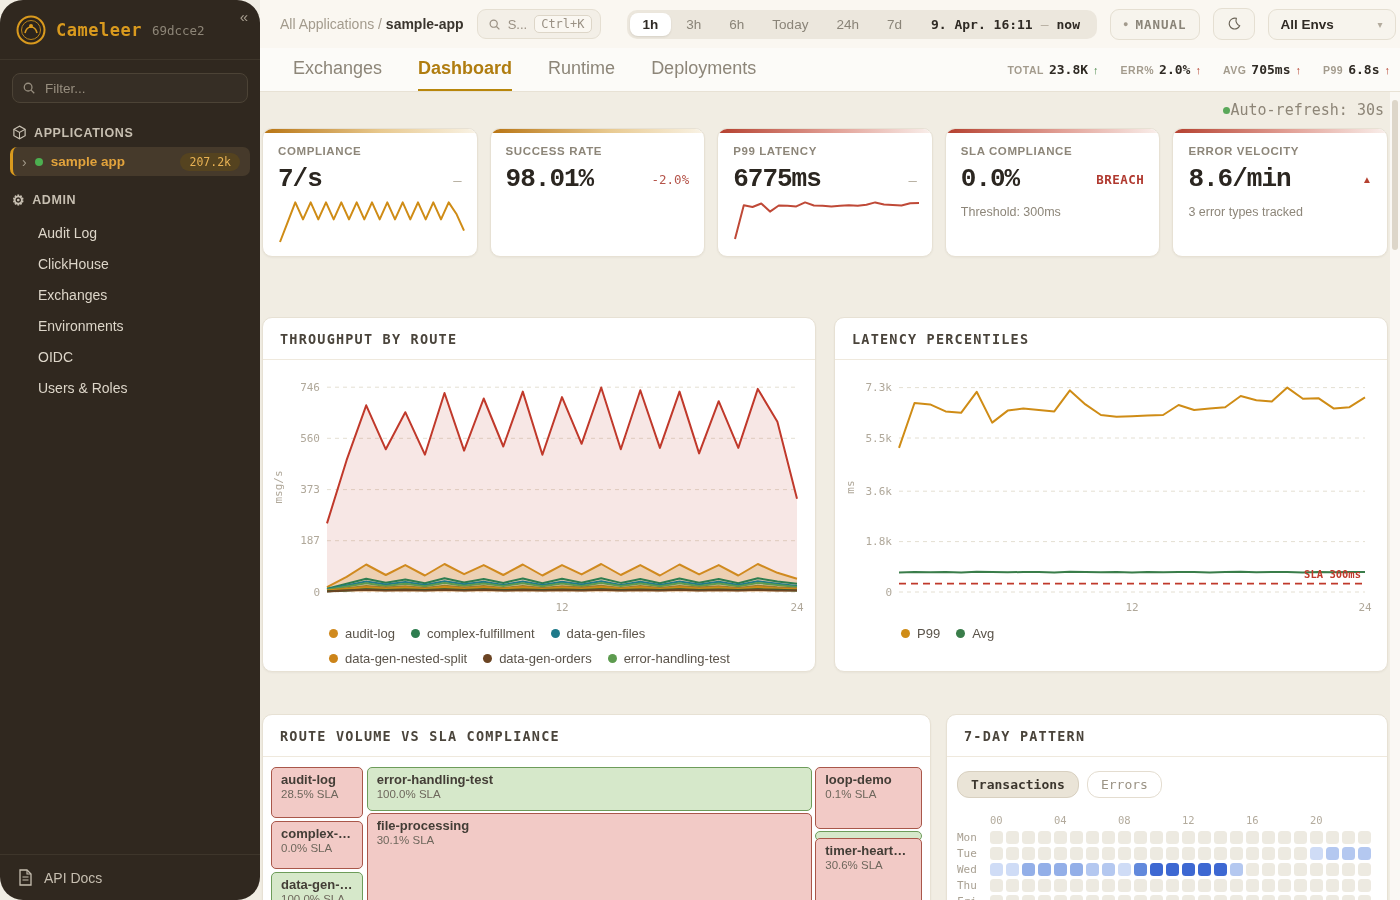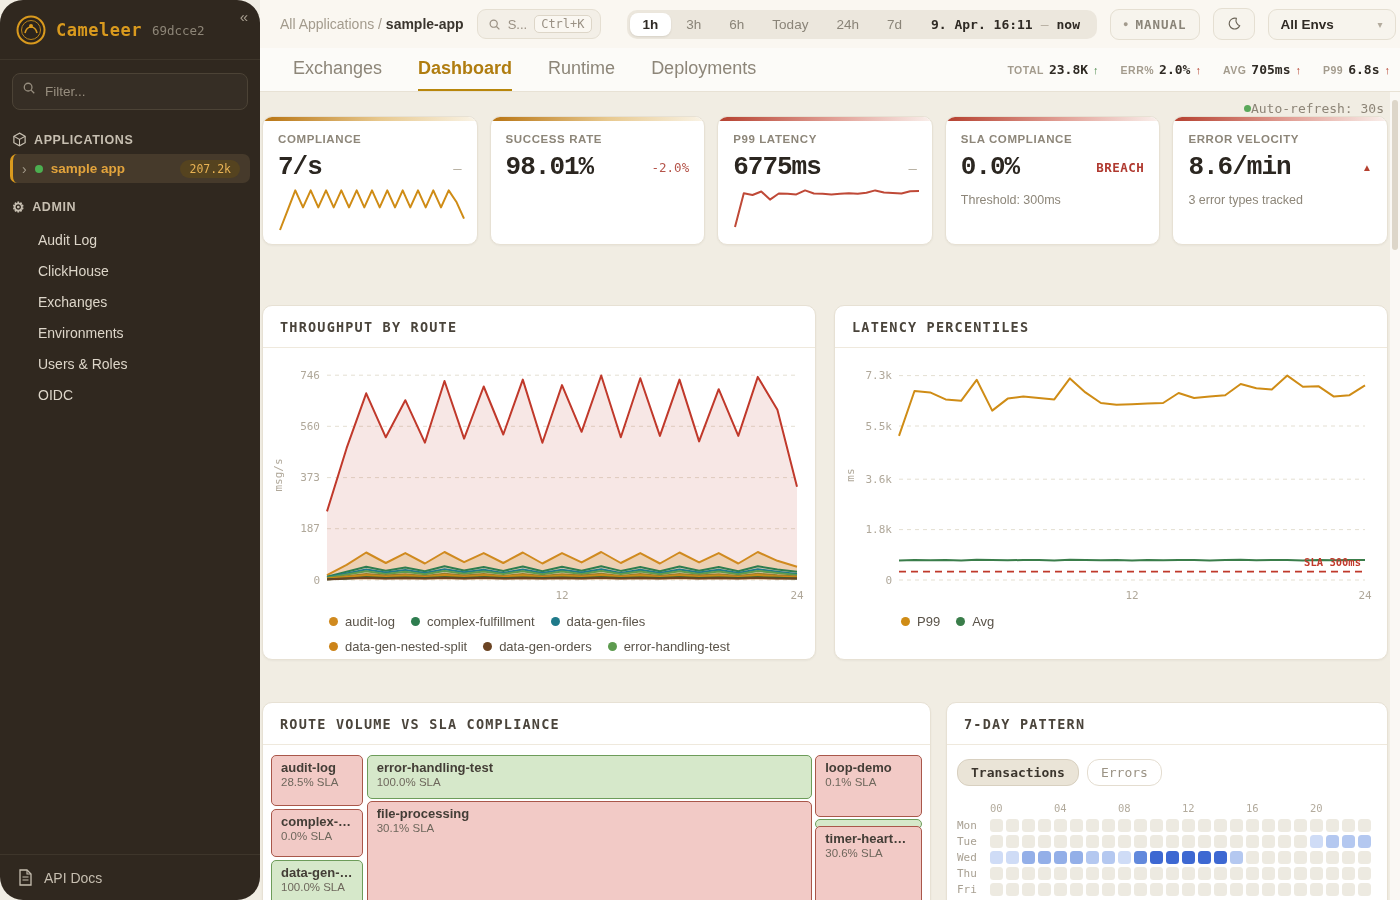--- a/index.html
+++ b/index.html
@@ -11,21 +11,21 @@
   
   .sidebar { width:260px; background:#30281f; color:#ddd6c9; display:flex; flex-direction:column; flex:none;border-radius:23px; }
   .side-head { position:relative; padding:15px 16px 14px; border-bottom:1px solid #3e362b; }
   .brand-row { display:flex; align-items:center; gap:10px; }
   .logo { width:30px; height:30px; flex:none; }
   .brand { font-family:"DejaVu Sans Mono",monospace; font-weight:bold; font-size:17px; color:#d99a1e; letter-spacing:.5px; }
   .build { font-family:"DejaVu Sans Mono",monospace; font-size:12.5px; color:#8d8577; }
   .collapse { position:absolute; top:8px; right:12px; color:#a79e8f; font-size:15px; cursor:pointer; }
   .filter-wrap { position:relative; margin:13px 12px 6px; }
   .filter-wrap svg { position:absolute; left:10px; top:8px; }
-  input.filter { width:100%; height:37px; background:#362e25; border:1px solid #4c4336; border-radius:8px;
+  input.filter { width:100%; height:30px; background:#362e25; border:1px solid #4c4336; border-radius:8px;
      color:#d8d1c3; font-size:13.5px; padding:0 10px 0 32px; outline:none; }
   input.filter::placeholder { color:#978e7f; }
   .section-label { display:flex; align-items:center; gap:7px; margin:16px 12px 7px; color:#c7bfb1;
      font-size:12.5px; font-weight:bold; letter-spacing:.6px; }
   .app-item { margin:0 10px; height:29px; background:#463a2b; border-left:3px solid #d99a1e; border-radius:7px;
      display:flex; align-items:center; gap:8px; padding:0 10px 0 9px; cursor:pointer; }
   .chev { color:#a39a8a; font-size:14px; }
   .gdot { width:8px; height:8px; border-radius:50%; background:#4caf50; flex:none; }
   .app-name { color:#e2a33c; font-size:13.5px; font-weight:bold; }
   .badge { margin-left:auto; background:#55431f; color:#e8b254; font-family:"DejaVu Sans Mono",monospace;
@@ -71,22 +71,22 @@
   .statsbar { margin-left:auto; display:flex; gap:22px; align-items:center; }
   .stat { display:flex; align-items:baseline; gap:5px; white-space:nowrap; }
   .stat .sl { font-size:10.5px; color:#a39b8d; font-weight:bold; letter-spacing:.5px; }
   .stat .svv { font-family:"DejaVu Sans Mono",monospace; font-size:13px; font-weight:bold; color:#2f2a24; }
   .stat .arr { font-size:11px; font-weight:bold; }
   .arr.good { color:#4c8a4c; } .arr.bad { color:#b5402f; }
 
   .content { flex:1; position:relative; padding:0 12px 0 2px; min-height:0; }
   .scrolltrack { position:absolute; right:0; top:0; bottom:0; width:10px; background:#faf8f4; }
   .scrollthumb { position:absolute; right:2px; top:8px; width:6px; height:150px; background:#ddd6c9; border-radius:3px; }
-  .autorefresh { display:flex; justify-content:flex-end; align-items:center; gap:0; padding:9px 4px 0 0;
-     font-family:"DevaVu Sans Mono","DejaVu Sans Mono",monospace; font-size:13px; color:#8d8577; }
+  .autorefresh { display:flex; justify-content:flex-end; align-items:center; gap:0; padding:9px 4px 9px 0;
+     font-family:"DevaVu Sans Mono","DejaVu Sans Mono",monospace; font-size:15px; color:#8d8577; }
   .adot { width:7px; height:7px; border-radius:50%; background:#5aa85a; }
 
   .kpi-row { display:grid; grid-template-columns:repeat(5,1fr); gap:12px; }
   .kpi-card { background:#fff; border:1px solid #e7e1d4; border-radius:10px; overflow:hidden; height:129px;
      box-shadow:0 1px 2px rgba(60,50,30,.05); position:relative; }
   .accent { height:4px; width:100%; }
   .accent.amber { background:linear-gradient(90deg,#b87412,#e8c98f 55%,#f9f3e6); }
   .accent.red { background:linear-gradient(90deg,#b5402f,#e2a197 55%,#f9efeb); }
   .kpi-body { padding:12px 15px 8px; }
   .kpi-label { font-size:11.5px; font-weight:bold; letter-spacing:.6px; color:#8d8679; margin-bottom:7px; }
@@ -179,22 +179,22 @@
 
     <div class="section-label">
       <span class="gear">⚙</span>
       <span>ADMIN</span>
     </div>
     <div id="admin-list">
         <div class="admin-item">Audit Log</div>
         <div class="admin-item">ClickHouse</div>
         <div class="admin-item">Exchanges</div>
         <div class="admin-item">Environments</div>
+        <div class="admin-item">OIDC</div>
         <div class="admin-item">Users &amp; Roles</div>
-        <div class="admin-item">OIDC</div>
       </div>
 
     <div class="side-bottom">
       <svg width="15" height="17" viewBox="0 0 15 17">
         <path d="M2 1h7l4 4v11H2z" fill="none" stroke="#c6beb0" stroke-width="1.3"></path>
         <path d="M9 1v4h4M4.5 8h6M4.5 11h6" fill="none" stroke="#c6beb0" stroke-width="1.1"></path>
       </svg>
       <span>API Docs</span>
     </div>
   </aside>

